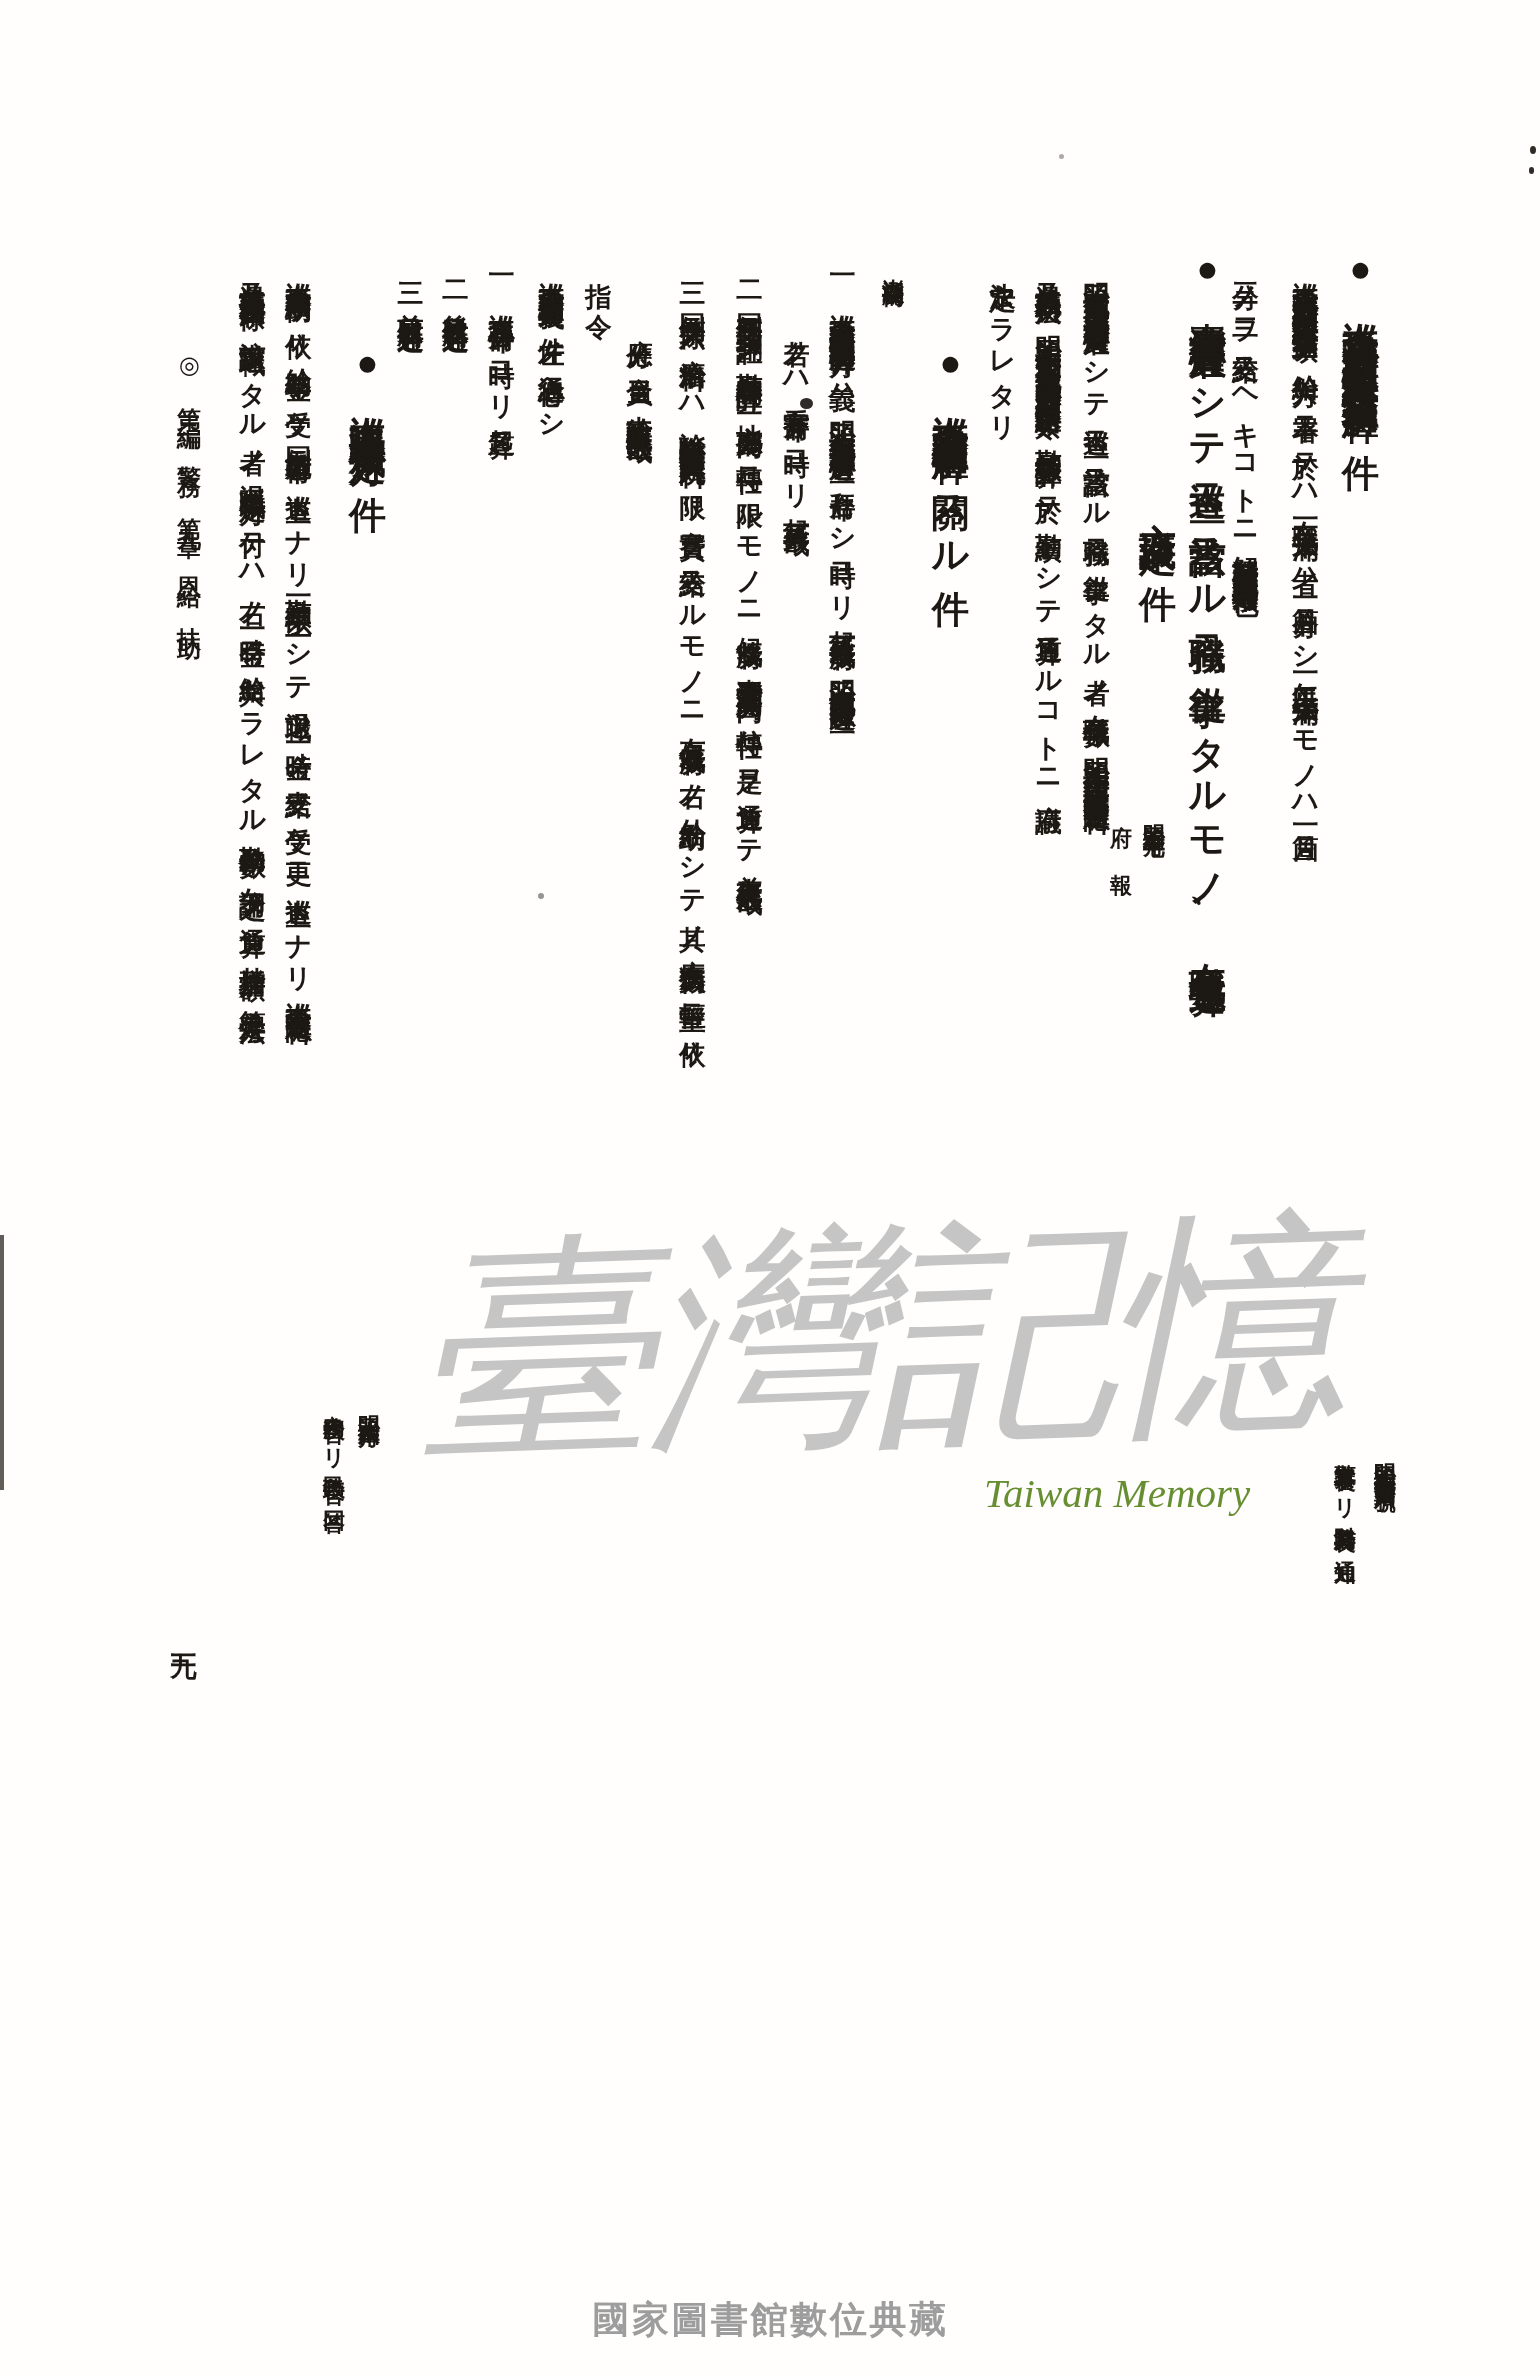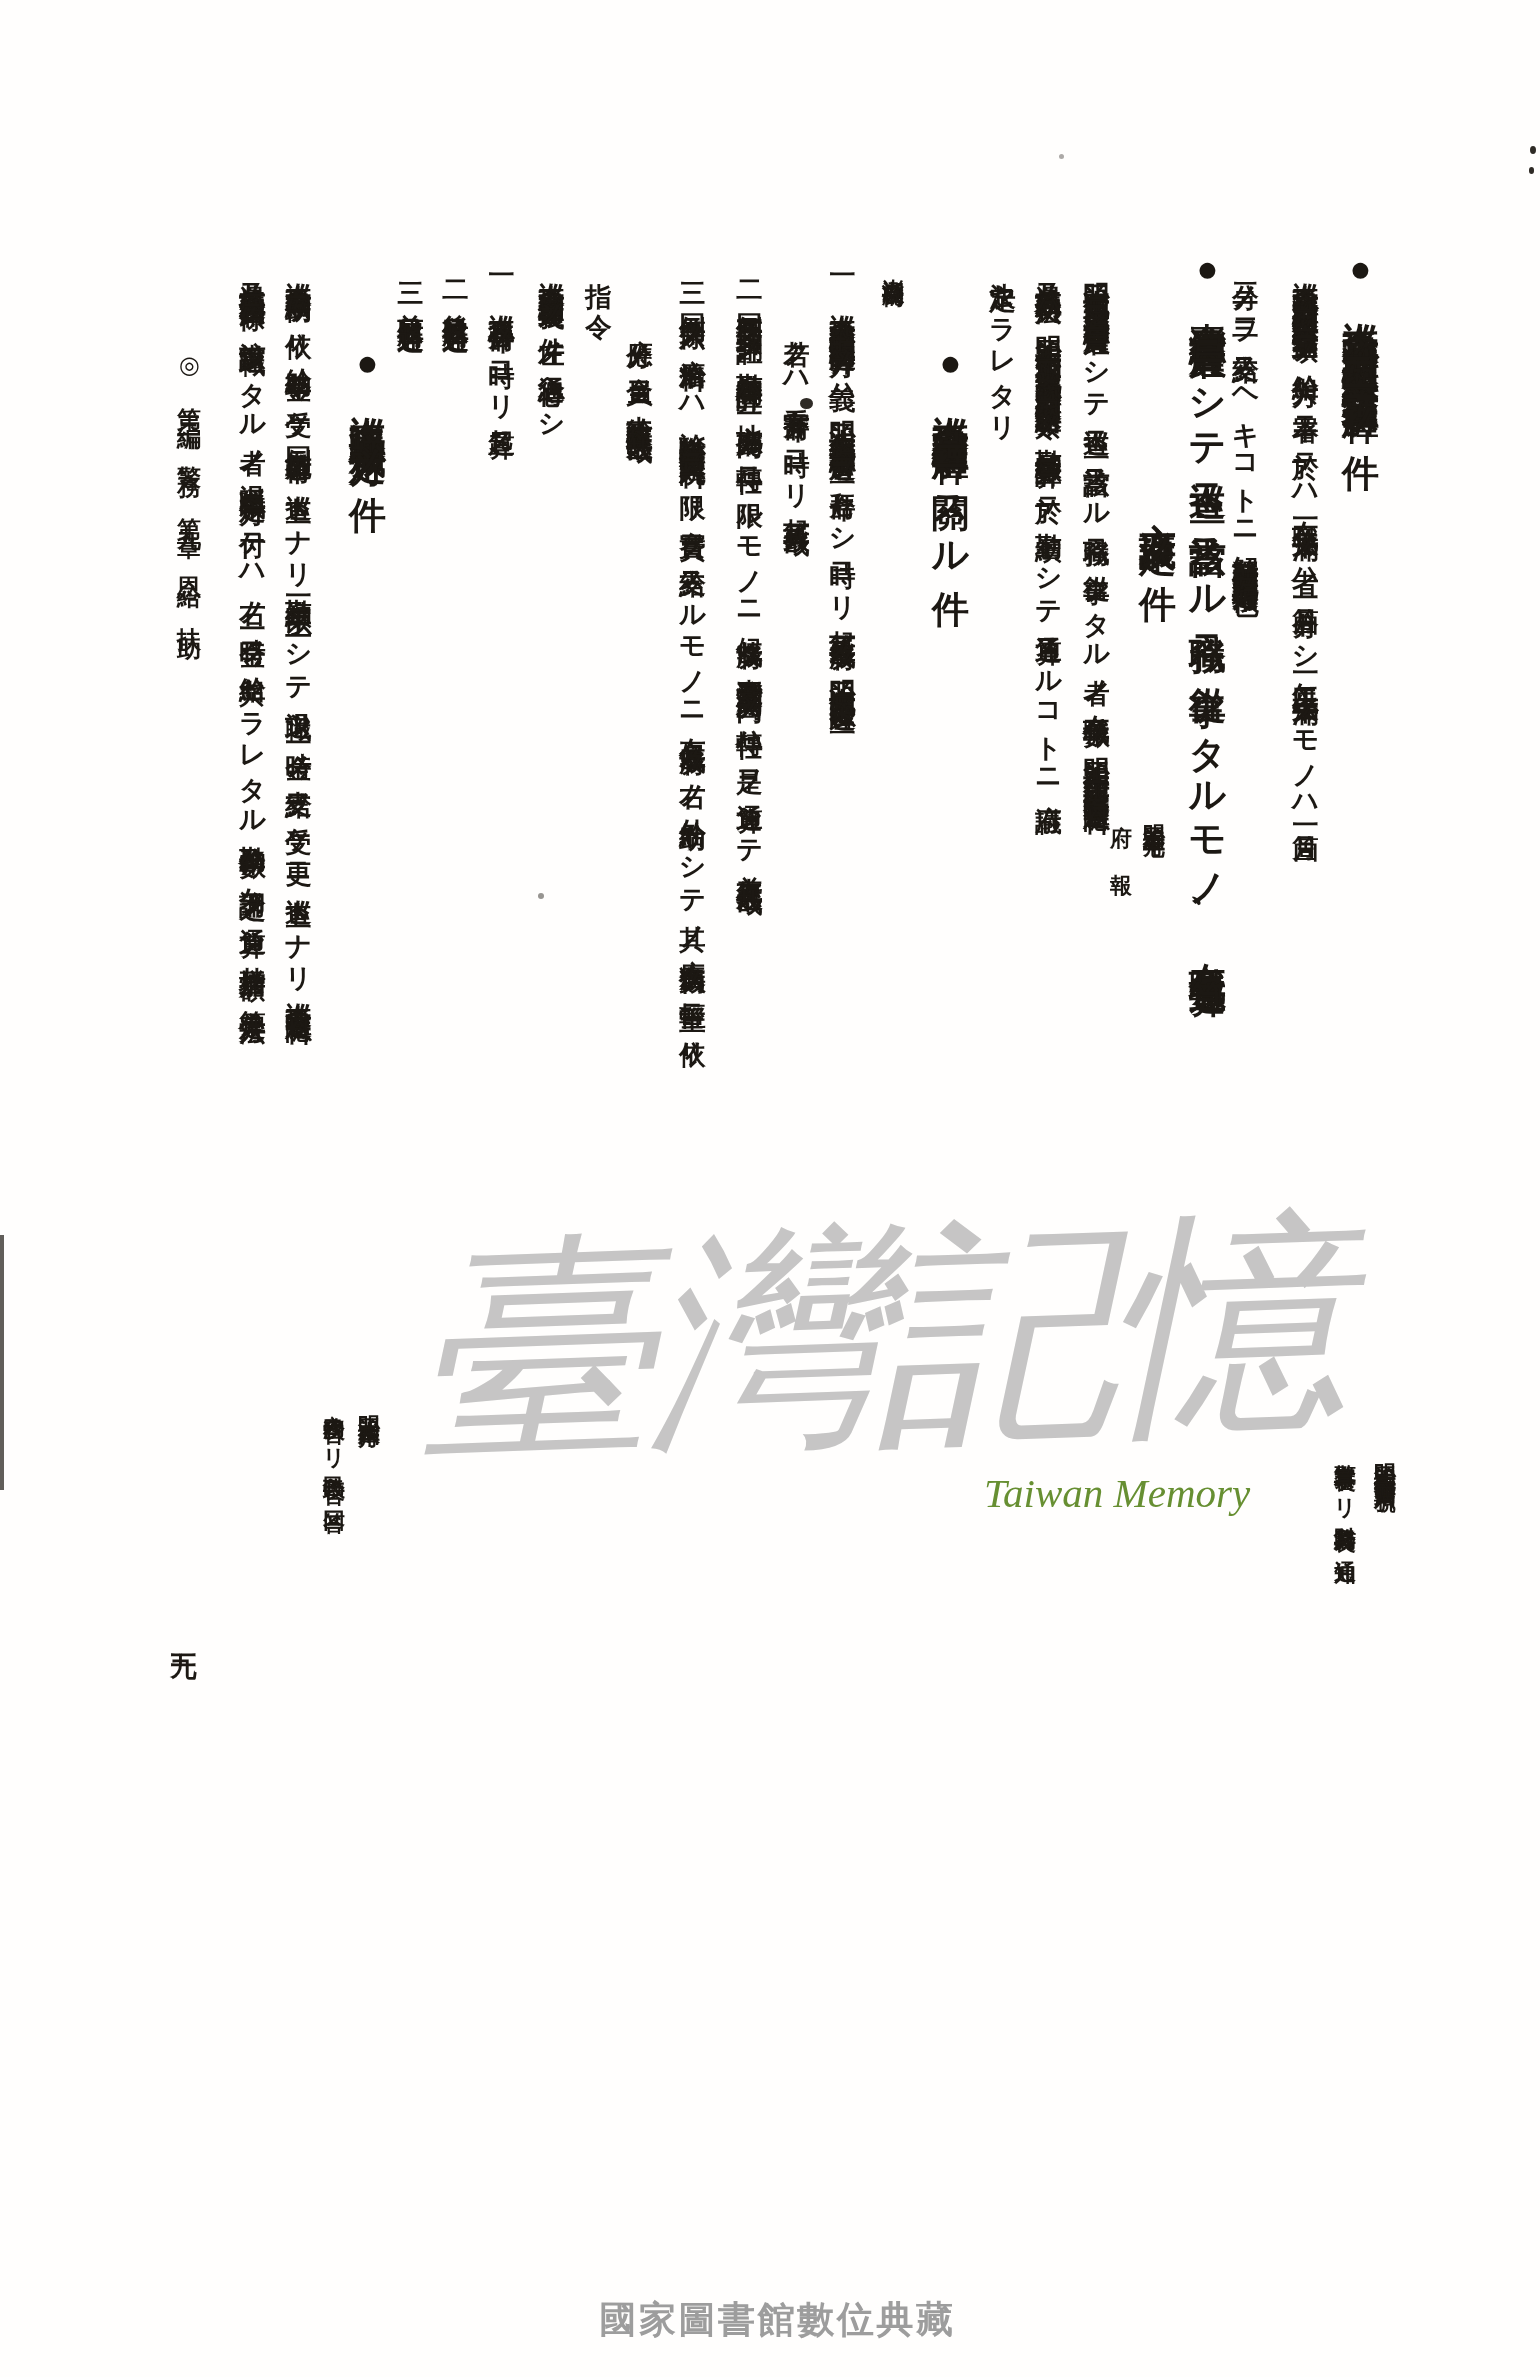--- a/index.html
+++ b/index.html
@@ -32,21 +32,21 @@
   }
   .wm-latin {
     position:absolute; left:984px; top:1469px;
     font-size:41px; font-style:italic;
     color:#4d7c0f; opacity:0.85; z-index:6;
     font-family:"Liberation Serif",serif;
   }
   .wm-bottom {
     position:absolute; left:50%; top:2295px; transform:translateX(-50%);
     font-size:37px; letter-spacing:2.6px; font-weight:bold;
-    color:#9d9d9d; z-index:6; white-space:nowrap;margin-left:7px;
+    color:#9d9d9d; z-index:6; white-space:nowrap;
   }
   .spk { position:absolute; background:#2f2b26; border-radius:50%; z-index:3; }
   .streak { position:absolute; background:#3a3631; opacity:.8; z-index:3; }
 </style>
 </head>
 <body>
 
 <div class="page">
 
   <div class="vcol h" style="left:1335px; top:248px;">●巡查看守療治料給助料及弔祭料給與令第三條第三項解釋ノ件</div>

